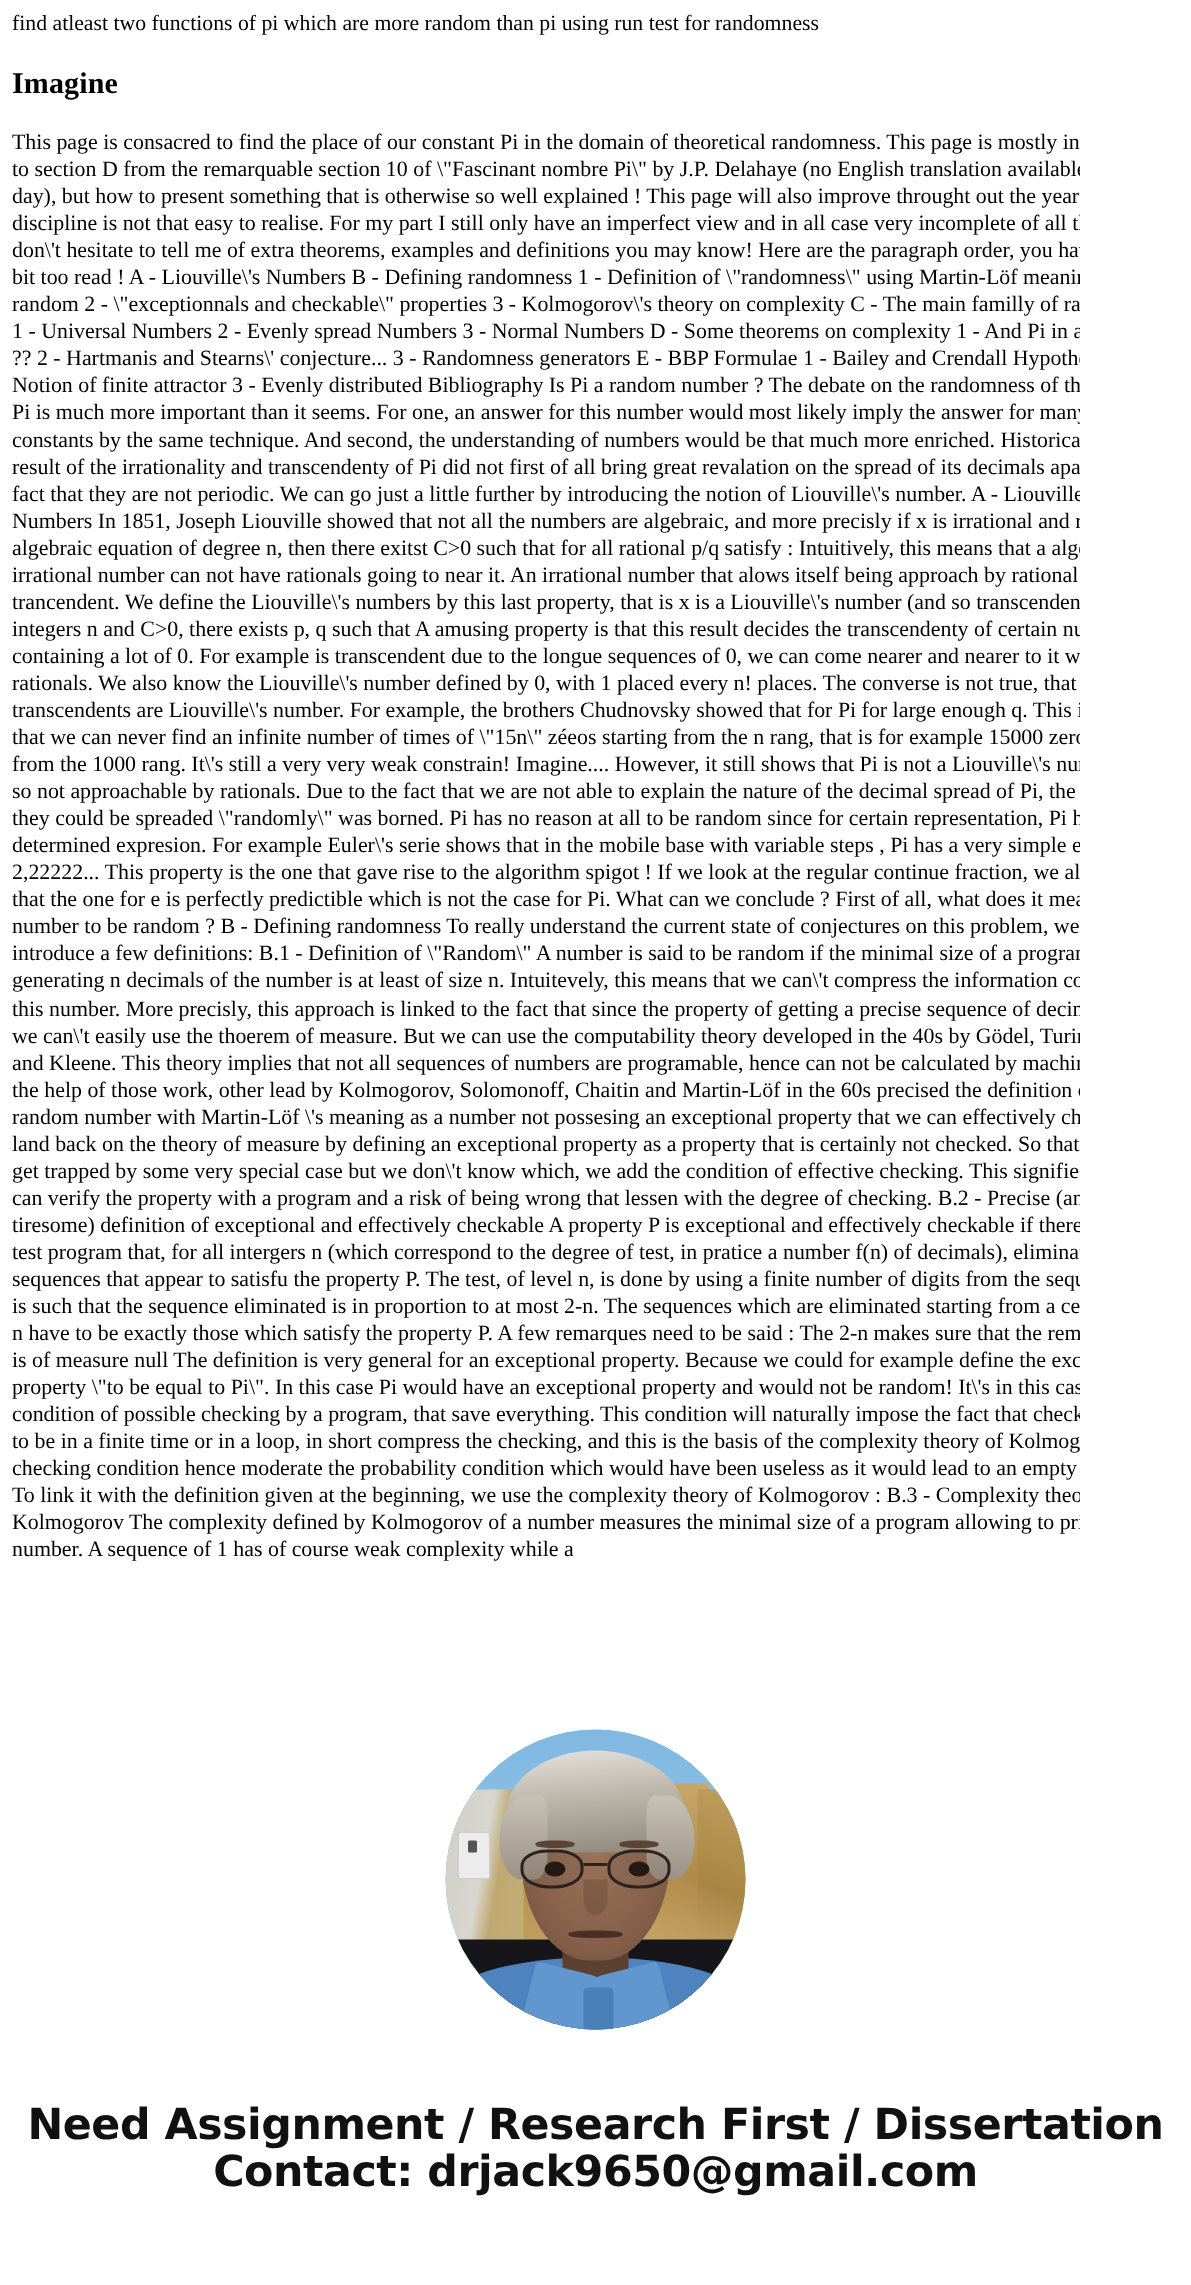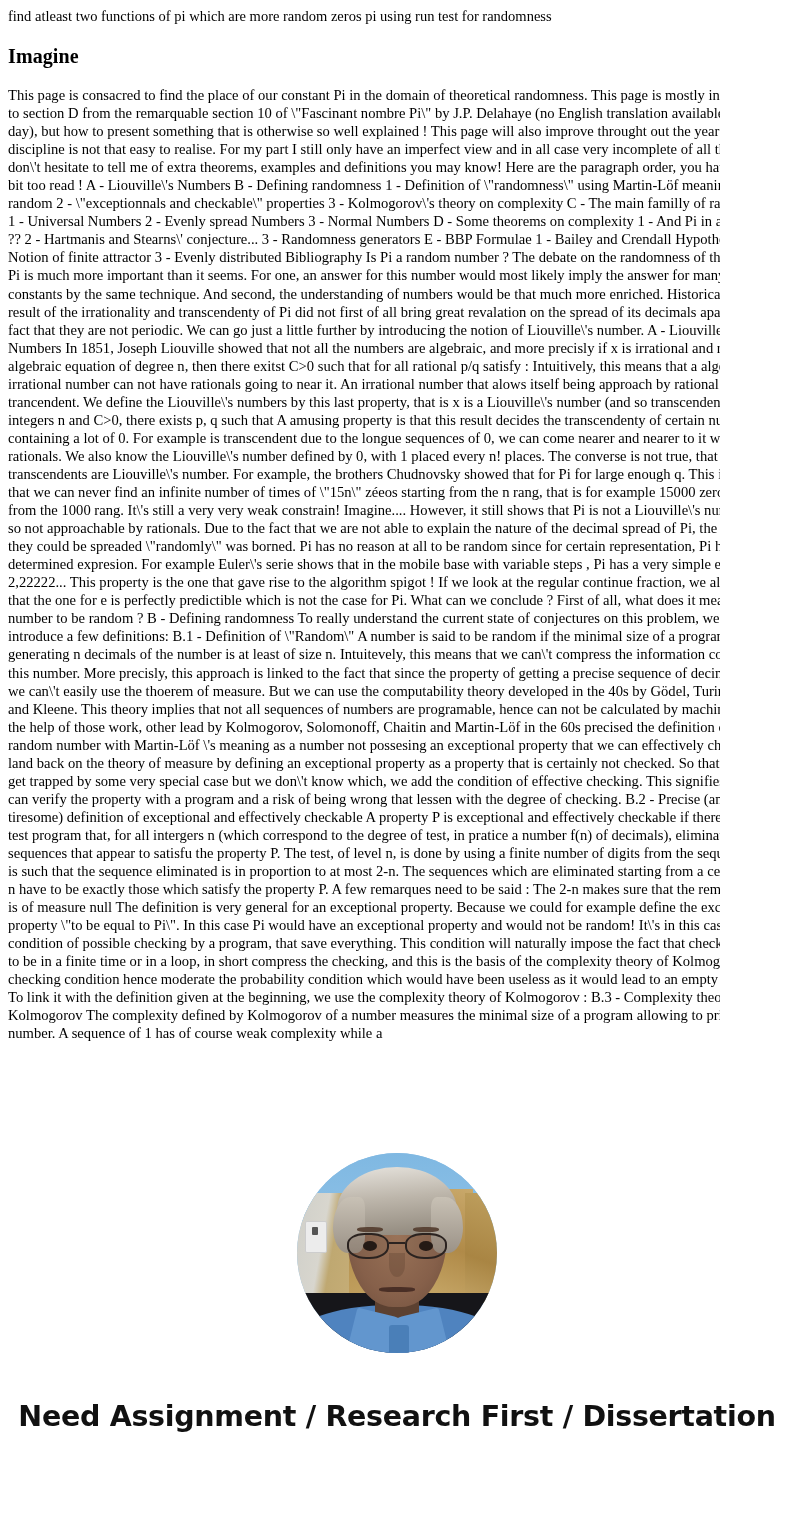--- a/index.html
+++ b/index.html
@@ -196,21 +196,21 @@
     font-size: 28.5px;
     line-height: 31px;
     letter-spacing: -0.3px;
     color: #111111;
   }
   .promo-line { display: block; }
 </style>
 </head>
 <body>
 
-<div class="question">find atleast two functions of pi which are more random zeros pi using run test for randomness</div>
+<div class="question">find atleast two functions of pi which are more random than pi using run test for randomness</div>
 
 <div class="solution-heading">Imagine</div>
 
 <div class="answer-clip">
   <div class="answer-body">This page is consacred to find the place of our constant Pi in the domain of theoretical randomness. This page is mostly inspired up to section D from the remarquable section 10 of \"Fascinant nombre Pi\" by J.P. Delahaye (no English translation available to this day), but how to present something that is otherwise so well explained ! This page will also improve throught out the years, as this discipline is not that easy to realise. For my part I still only have an imperfect view and in all case very incomplete of all this, so don\'t hesitate to tell me of extra theorems, examples and definitions you may know! Here are the paragraph order, you have quite a bit too read ! A - Liouville\'s Numbers B - Defining randomness 1 - Definition of \"randomness\" using Martin-Löf meaning of random 2 - \"exceptionnals and checkable\" properties 3 - Kolmogorov\'s theory on complexity C - The main familly of randomness 1 - Universal Numbers 2 - Evenly spread Numbers 3 - Normal Numbers D - Some theorems on complexity 1 - And Pi in all of this ?? 2 - Hartmanis and Stearns\' conjecture... 3 - Randomness generators E - BBP Formulae 1 - Bailey and Crendall Hypothesis 2 - Notion of finite attractor 3 - Evenly distributed Bibliography Is Pi a random number ? The debate on the randomness of the number Pi is much more important than it seems. For one, an answer for this number would most likely imply the answer for many other constants by the same technique. And second, the understanding of numbers would be that much more enriched. Historically, the result of the irrationality and transcendenty of Pi did not first of all bring great revalation on the spread of its decimals apart from the fact that they are not periodic. We can go just a little further by introducing the notion of Liouville\'s number. A - Liouville\'s Numbers In 1851, Joseph Liouville showed that not all the numbers are algebraic, and more precisly if x is irrational and roots of an algebraic equation of degree n, then there exitst C&gt;0 such that for all rational p/q satisfy : Intuitively, this means that a algebraic irrational number can not have rationals going to near it. An irrational number that alows itself being approach by rational then is trancendent. We define the Liouville\'s numbers by this last property, that is x is a Liouville\'s number (and so transcendent) if for all integers n and C&gt;0, there exists p, q such that A amusing property is that this result decides the transcendenty of certain numbers containing a lot of 0. For example is transcendent due to the longue sequences of 0, we can come nearer and nearer to it with rationals. We also know the Liouville\'s number defined by 0, with 1 placed every n! places. The converse is not true, that is not all transcendents are Liouville\'s number. For example, the brothers Chudnovsky showed that for Pi for large enough q. This implies that we can never find an infinite number of times of \"15n\" zéeos starting from the n rang, that is for example 15000 zeros starting from the 1000 rang. It\'s still a very very weak constrain! Imagine.... However, it still shows that Pi is not a Liouville\'s number, and so not approachable by rationals. Due to the fact that we are not able to explain the nature of the decimal spread of Pi, the idea that they could be spreaded \"randomly\" was borned. Pi has no reason at all to be random since for certain representation, Pi has a well determined expresion. For example Euler\'s serie shows that in the mobile base with variable steps , Pi has a very simple expression 2,22222... This property is the one that gave rise to the algorithm spigot ! If we look at the regular continue fraction, we also know that the one for e is perfectly predictible which is not the case for Pi. What can we conclude ? First of all, what does it mean for a number to be random ? B - Defining randomness To really understand the current state of conjectures on this problem, we need to introduce a few definitions: B.1 - Definition of \"Random\" A number is said to be random if the minimal size of a program generating n decimals of the number is at least of size n. Intuitevely, this means that we can\'t compress the information contained in this number. More precisly, this approach is linked to the fact that since the property of getting a precise sequence of decimals is null, we can\'t easily use the thoerem of measure. But we can use the computability theory developed in the 40s by Gödel, Turing, Church and Kleene. This theory implies that not all sequences of numbers are programable, hence can not be calculated by machines. With the help of those work, other lead by Kolmogorov, Solomonoff, Chaitin and Martin-Löf in the 60s precised the definition of a random number with Martin-Löf \'s meaning as a number not possesing an exceptional property that we can effectively check. We land back on the theory of measure by defining an exceptional property as a property that is certainly not checked. So that we don\'t get trapped by some very special case but we don\'t know which, we add the condition of effective checking. This signifies that we can verify the property with a program and a risk of being wrong that lessen with the degree of checking. B.2 - Precise (and tiresome) definition of exceptional and effectively checkable A property P is exceptional and effectively checkable if there exists a test program that, for all intergers n (which correspond to the degree of test, in pratice a number f(n) of decimals), eliminate certain sequences that appear to satisfu the property P. The test, of level n, is done by using a finite number of digits from the sequence, and is such that the sequence eliminated is in proportion to at most 2-n. The sequences which are eliminated starting from a certain rang n have to be exactly those which satisfy the property P. A few remarques need to be said : The 2-n makes sure that the remaining set is of measure null The definition is very general for an exceptional property. Because we could for example define the exceptional property \"to be equal to Pi\". In this case Pi would have an exceptional property and would not be random! It\'s in this case that the condition of possible checking by a program, that save everything. This condition will naturally impose the fact that checking needs to be in a finite time or in a loop, in short compress the checking, and this is the basis of the complexity theory of Kolmogorov. The checking condition hence moderate the probability condition which would have been useless as it would lead to an empty definition. To link it with the definition given at the beginning, we use the complexity theory of Kolmogorov : B.3 - Complexity theory of Kolmogorov The complexity defined by Kolmogorov of a number measures the minimal size of a program allowing to print this number. A sequence of 1 has of course weak complexity while a</div>
 </div>
 
 <div class="avatar-wrap">
   <div class="avatar">
     <div class="ph-sky"></div>
@@ -238,13 +238,14 @@
     </div>
     <div class="ph-eye l"></div>
     <div class="ph-eye r"></div>
     <div class="ph-nose"></div>
     <div class="ph-mouth"></div>
   </div>
 </div>
 
 <div class="promo">
   <span class="promo-line">Need Assignment / Research First / Dissertation</span>
+  <span class="promo-line">Contact: drjack9650@gmail.com</span>
 </div>
 
 </body></html>

